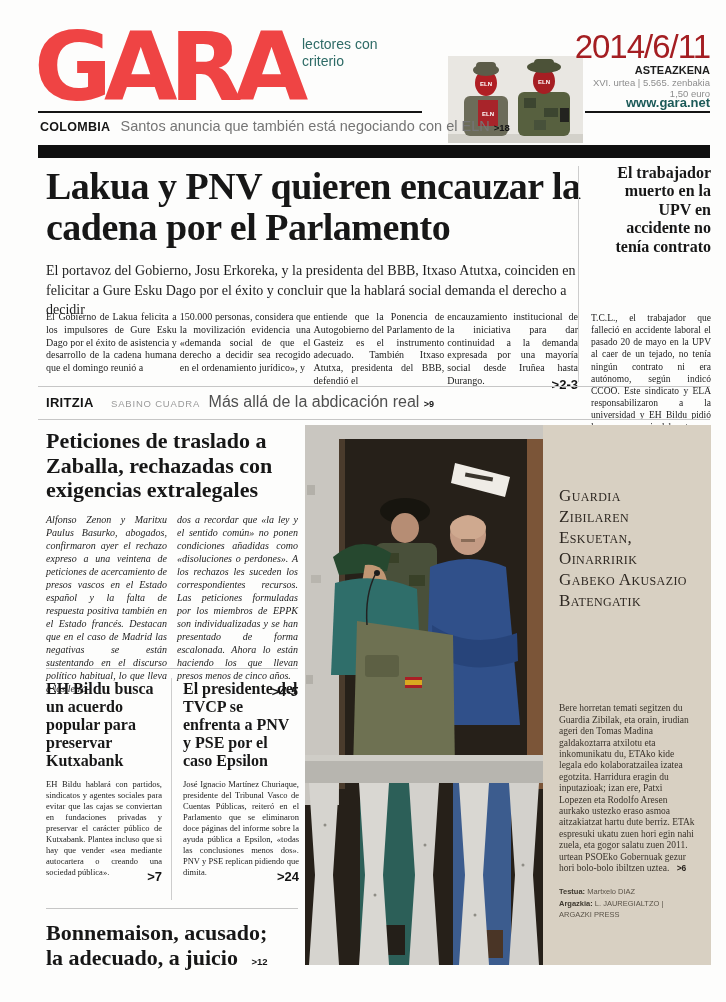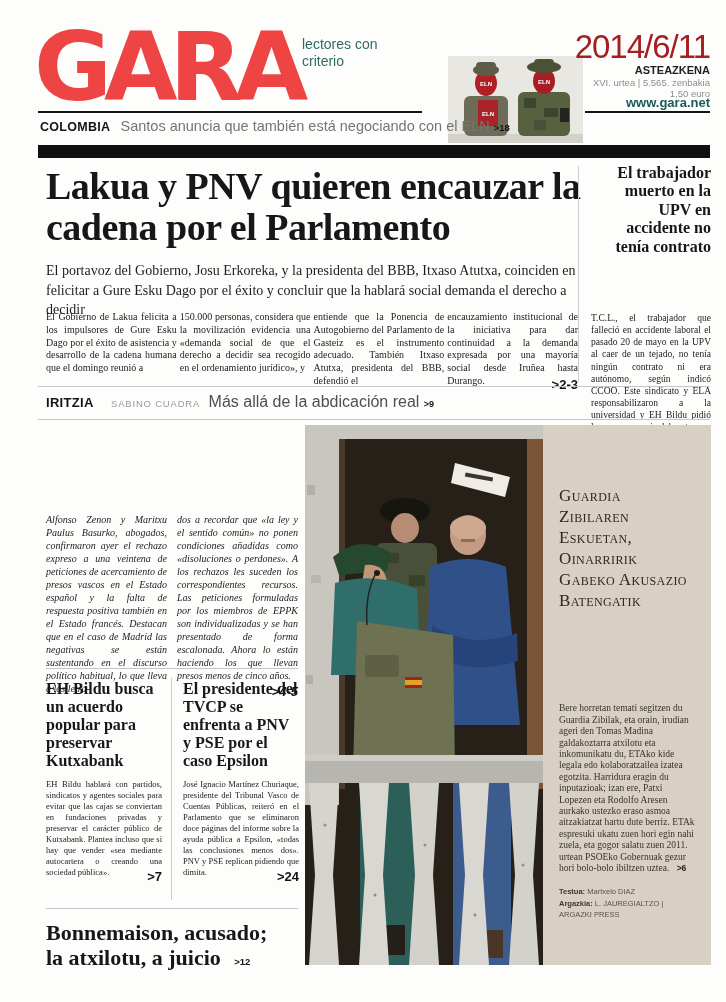--- a/index.html
+++ b/index.html
@@ -182,20 +182,21 @@
 
   <div class="abs rule-gray rule-iritzia-top"></div>
   <div class="abs iritzia">
     <span class="sec">IRITZIA</span>
     <span class="auth">SABINO CUADRA</span>
     <span class="ttl">Más allá de la abdicación real</span>
     <span class="pref">&gt;9</span>
   </div>
   <div class="abs rule-gray rule-iritzia-bot"></div>
 
+  <div class="abs zab-headline">Peticiones de traslado a Zaballa, rechazadas con exigencias extralegales</div>
   <div class="abs zab-cols">
     <div class="zab-col">Alfonso Zenon y Maritxu Paulus Basurko, abogados, confirmaron ayer el rechazo expreso a una veintena de peticiones de acercamiento de presos vascos en el Estado español y la falta de respuesta positiva también en el Estado francés. Destacan que en el caso de Madrid las negativas se están sustentando en el discurso político habitual, lo que lleva a los letra-</div>
     <div class="zab-col">
       <span>dos a recordar que «la ley y el sentido común» no ponen condiciones añadidas como «disoluciones o perdones». A los rechazos les suceden los correspondientes recursos. Las peticiones formuladas por los miembros de EPPK son individualizadas y se han presentado de forma escalonada. Ahora lo están haciendo los que llevan presos menos de cinco años.</span>
       <span class="pref pref-r">&gt;4-5</span>
     </div>
   </div>
 
   <div class="abs rule-gray rule-sub-top"></div>
   <div class="abs vrule sub-vrule"></div>
@@ -211,21 +212,21 @@
     <div class="body">
       <span>José Ignacio Martínez Churiaque, presidente del Tribunal Vasco de Cuentas Públicas, reiteró en el Parlamento que se eliminaron doce páginas del informe sobre la ayuda pública a Epsilon, «todas las conclusiones menos dos». PNV y PSE replican pidiendo que dimita.</span>
       <span class="pref pref-r">&gt;24</span>
     </div>
   </div>
 
   <div class="abs rule-gray rule-bonn"></div>
   <div class="abs bonn-headline">
     <div>Bonnemaison, acusado;</div>
     <div>
-      <span>la atxilotu, a juicio</span>
+      <span>la adecuado, a juicio</span>
       <span class="pref">&gt;12</span>
     </div>
   </div>
 
   <svg class="abs arrest-photo" viewBox="0 0 238 540" xmlns="http://www.w3.org/2000/svg">
     <rect x="0" y="0" width="238" height="540" fill="#262019"></rect>
 
     <rect x="0" y="0" width="238" height="14" fill="#c9c6c0"></rect>
     <rect x="0" y="0" width="34" height="380" fill="#c9c6c0"></rect>
     <rect x="2" y="60" width="8" height="10" fill="#b3b0a9"></rect>

